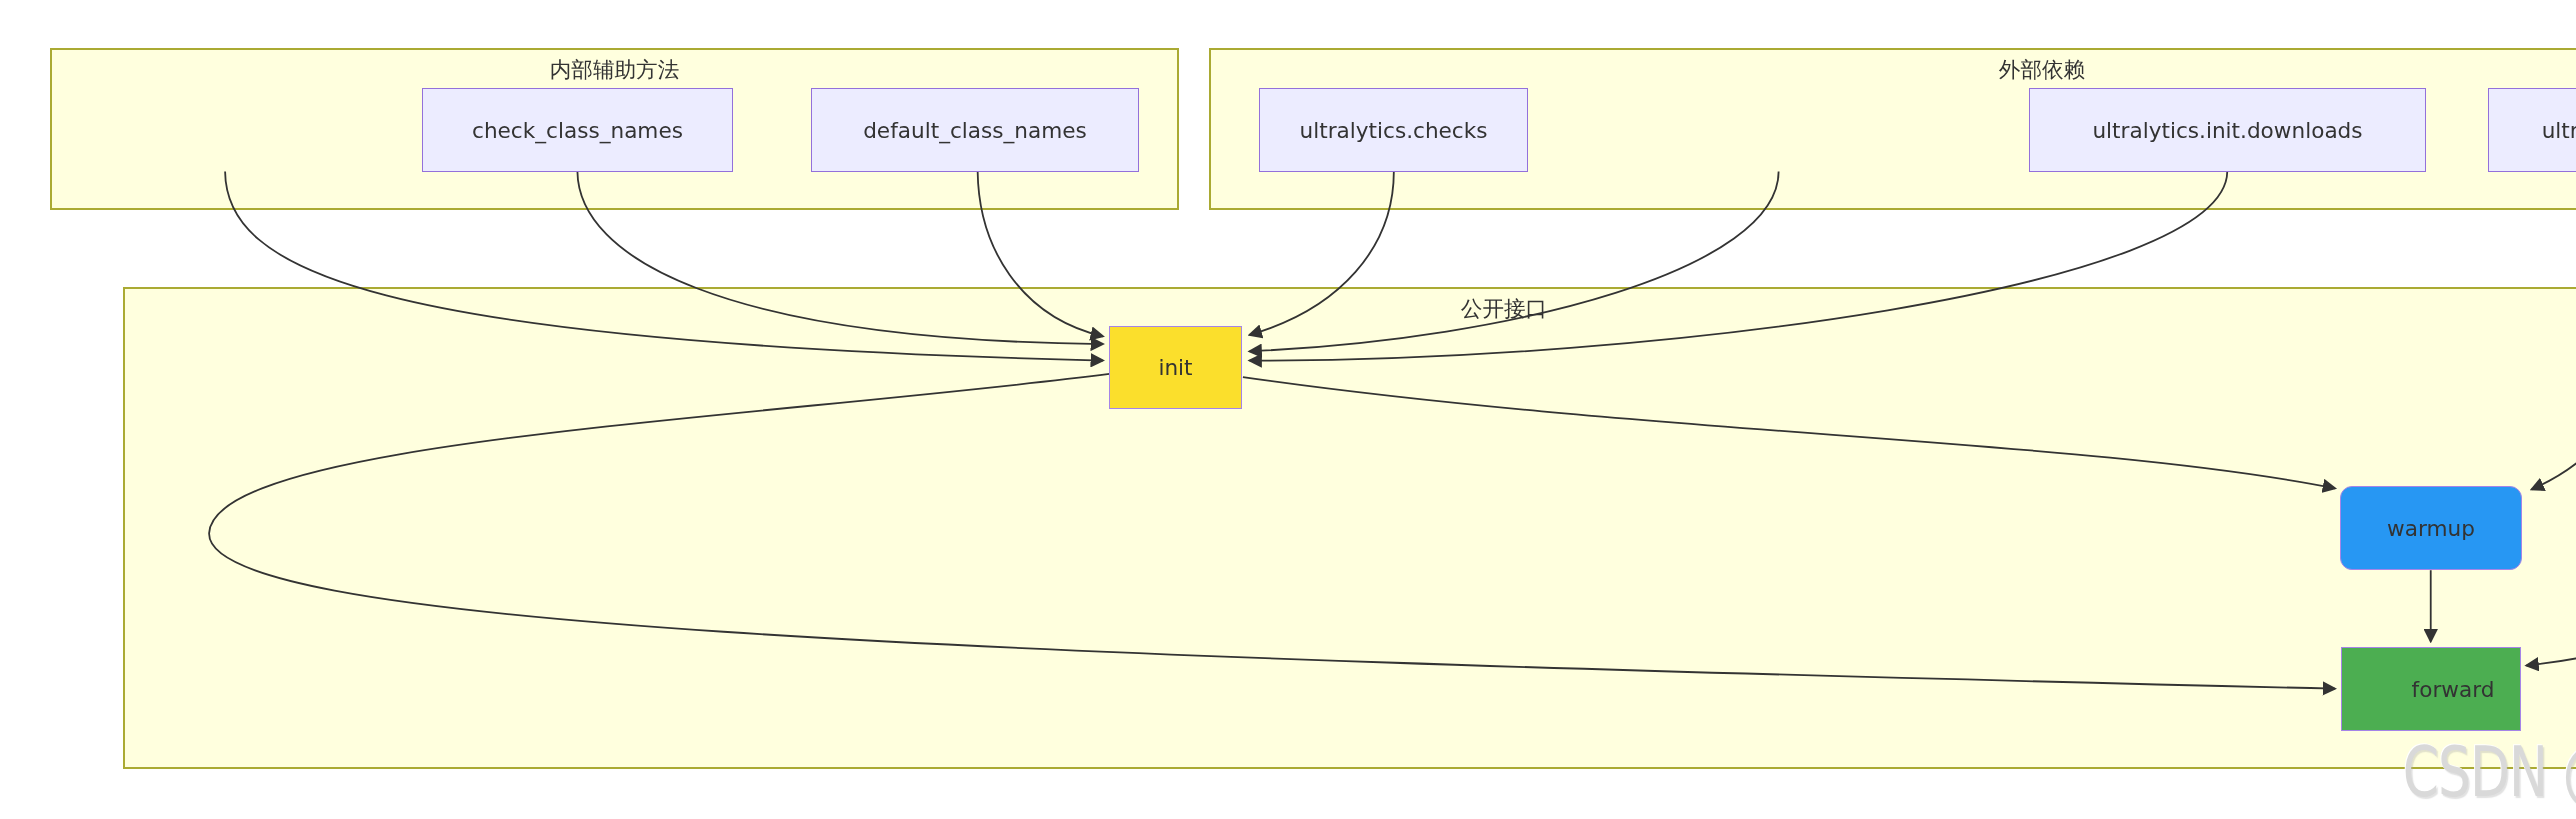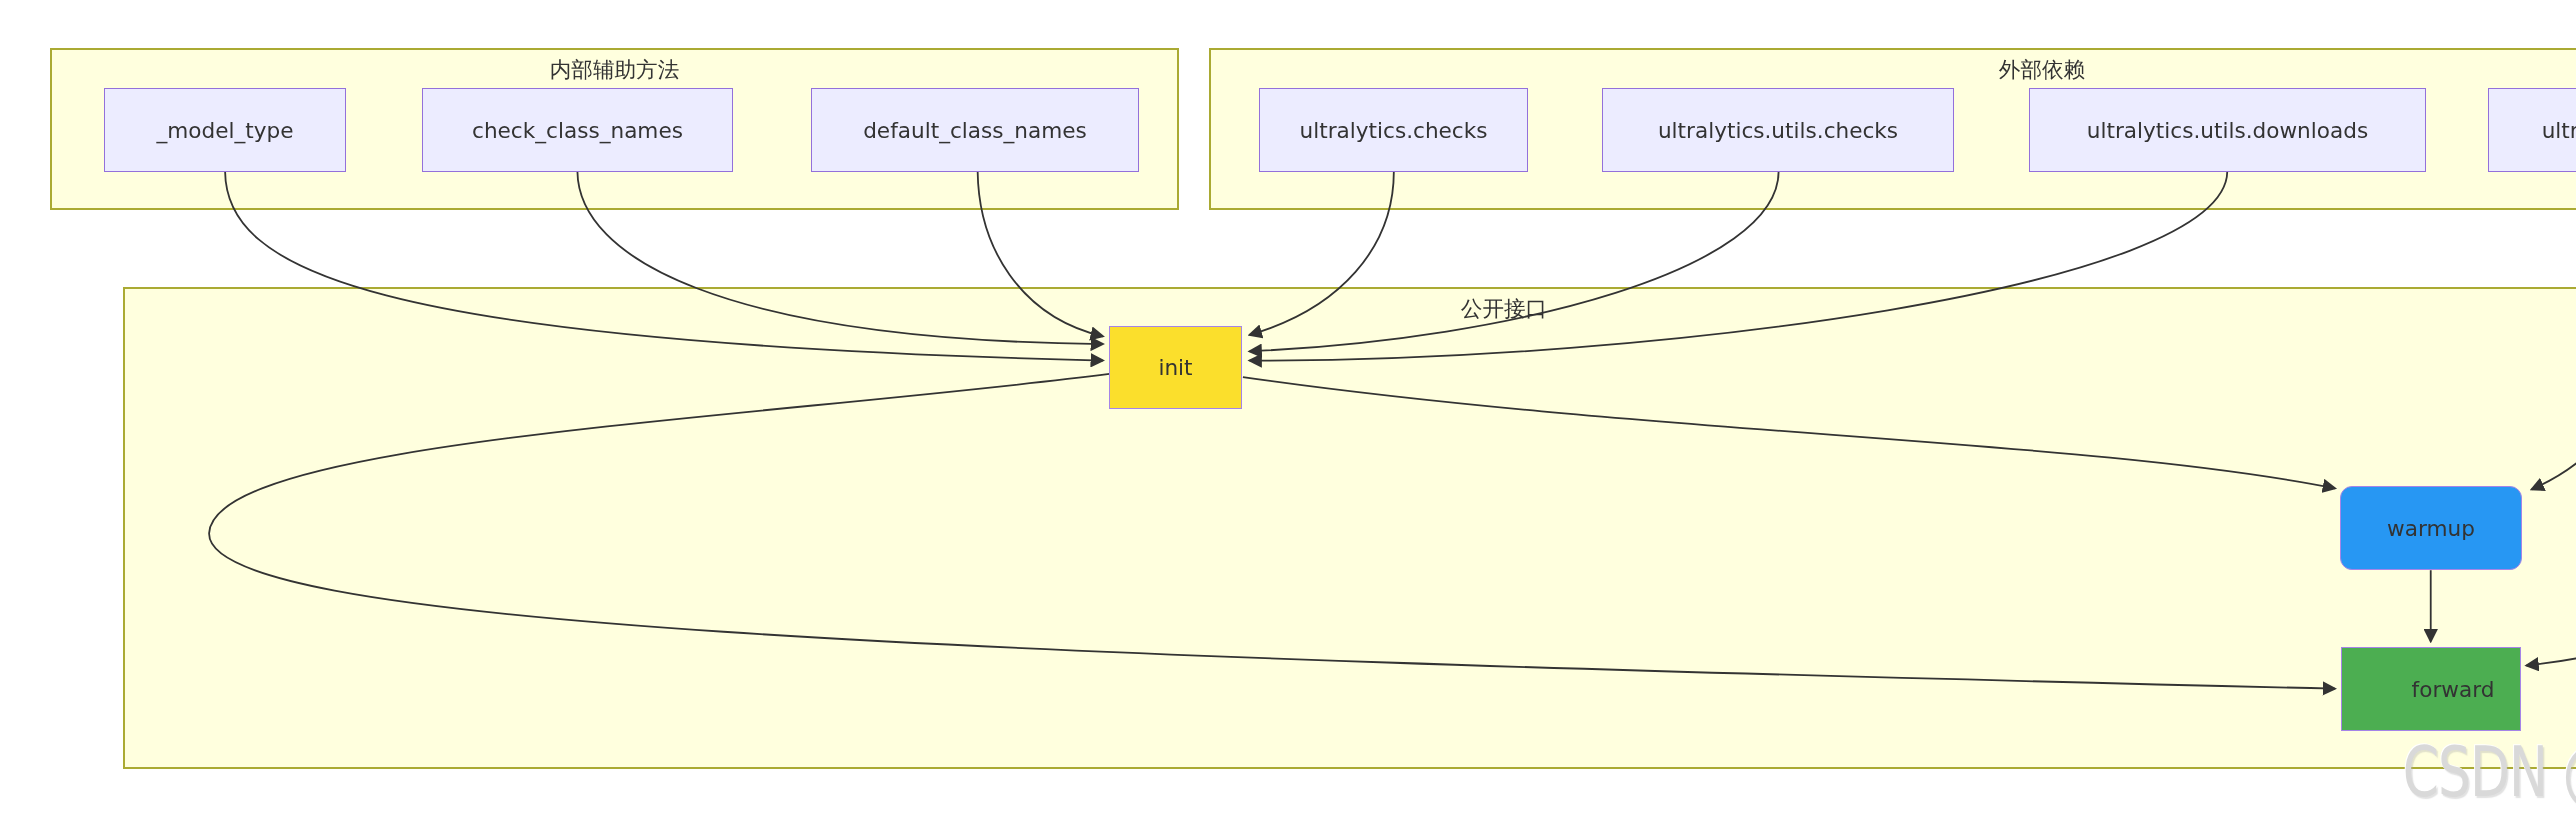--- a/index.html
+++ b/index.html
@@ -56,38 +56,32 @@
     <path d="M 2705 333 C 2705 480, 2600 600, 2425 650" marker-end="url(#arrow)"></path>
     <path d="M 3452 333 C 3452 520, 2950 658, 2425 682" marker-end="url(#arrow)"></path>
     <path d="M 4323 333 C 4321 560, 3200 702, 2425 700" marker-end="url(#arrow)"></path>
     <path d="M 5140 333 C 5150 620, 5155 845, 4914 950" marker-end="url(#arrow)"></path>
     <path d="M 2412 732 C 3200 845, 4050 852, 4532 948" marker-end="url(#arrow)"></path>
     <path d="M 2153 726 C 1450 815, 415 855, 405 1035 C 398 1210, 1700 1270, 4532 1337" marker-end="url(#arrow)"></path>
     <path d="M 4718 1107 L 4718 1245" marker-end="url(#arrow)"></path>
     <path d="M 5272 1111 C 5258 1205, 5130 1268, 4904 1292" marker-end="url(#arrow)"></path>
   </svg>
 
-  <div class="node" style="left:104px;top:88px;width:242px;height:84px">
-    <span>_model_type</span>
-  </div>
   <div class="node" style="left:422px;top:88px;width:311px;height:84px">
     <span>check_class_names</span>
   </div>
   <div class="node" style="left:811px;top:88px;width:328px;height:84px">
     <span>default_class_names</span>
   </div>
 
   <div class="node" style="left:1259px;top:88px;width:269px;height:84px">
     <span>ultralytics.checks</span>
   </div>
-  <div class="node" style="left:1602px;top:88px;width:352px;height:84px">
-    <span>ultralytics.utils.checks</span>
-  </div>
   <div class="node" style="left:2029px;top:88px;width:397px;height:84px">
-    <span>ultralytics.utils.downloads</span>
+    <span>ultralytics.init.downloads</span>
   </div>
   <div class="node" style="left:2488px;top:88px;width:319px;height:84px">
     <span>ultralytics.utils.nms</span>
   </div>
 
   <div class="node node-init" style="left:1109px;top:326px;width:133px;height:83px">
     <span>init</span>
   </div>
   <div class="node node-warmup" style="left:2340px;top:486px;width:182px;height:84px">
     <span>warmup</span>

